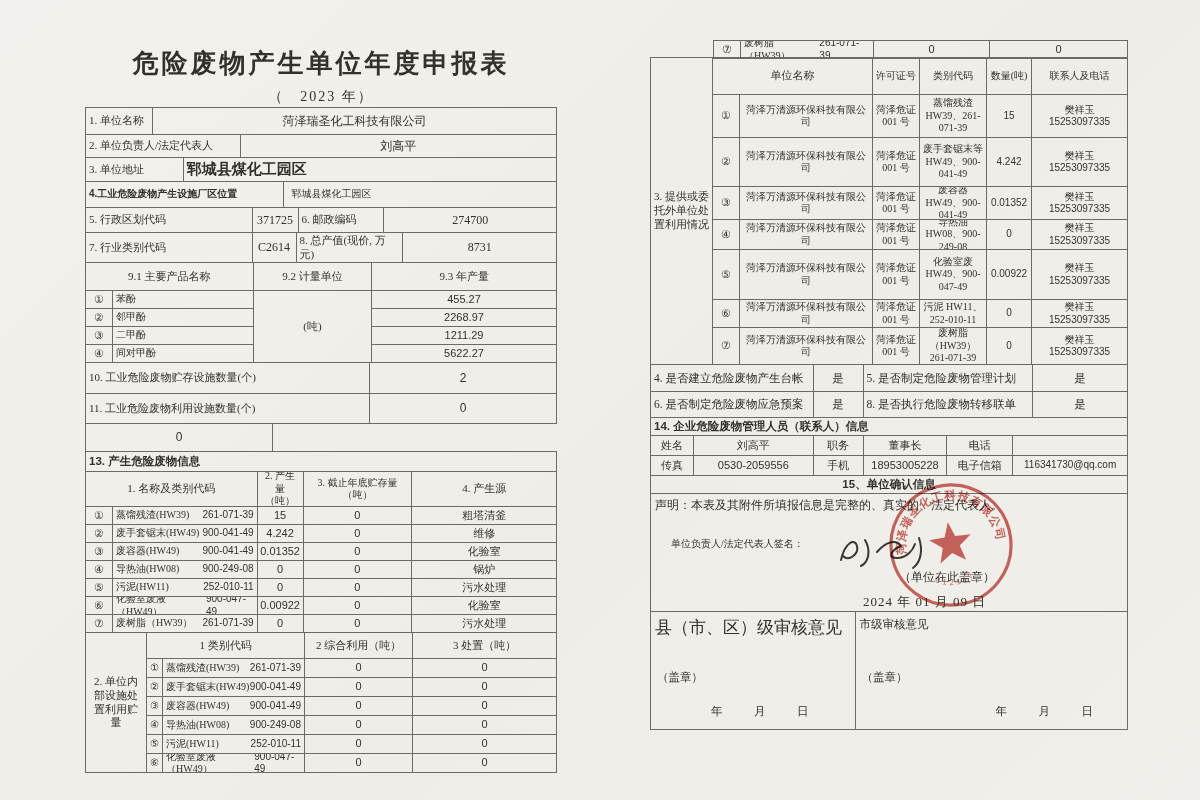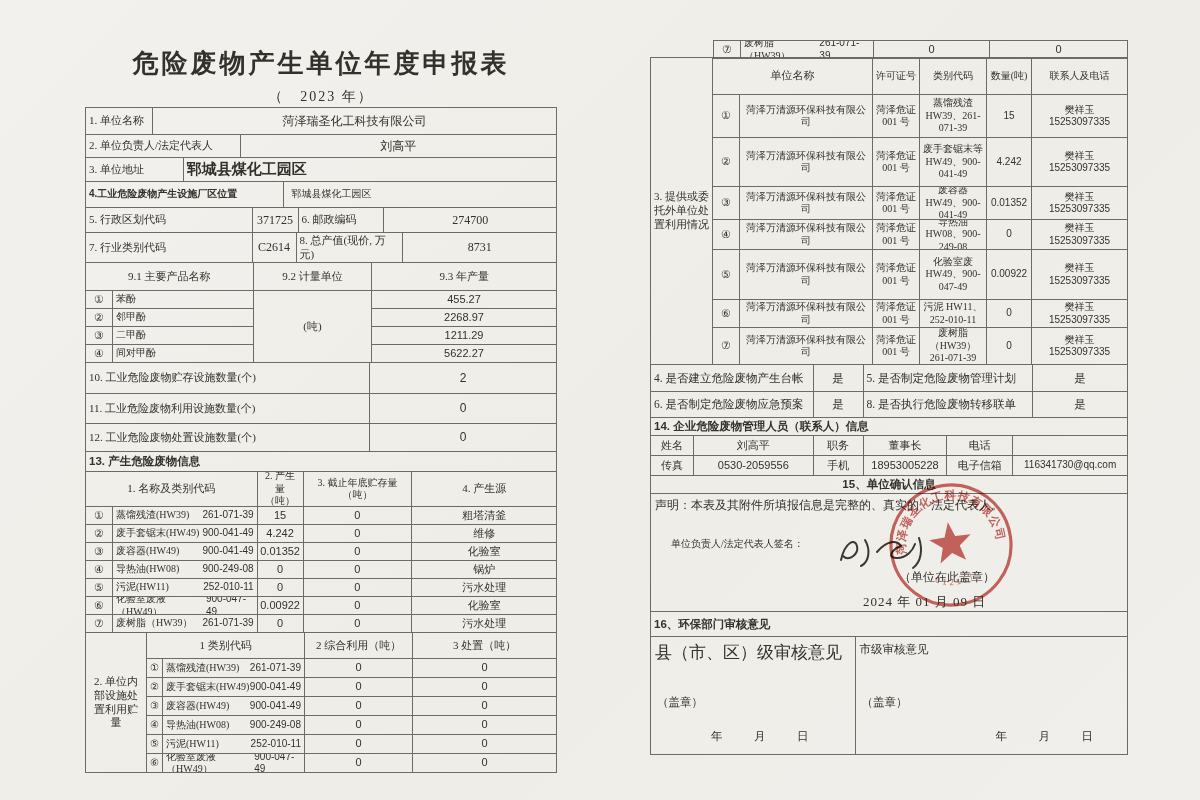--- a/index.html
+++ b/index.html
@@ -121,21 +121,20 @@
   <div class="sec" style="top:363px;left:0;width:472px;">
     <div class="r" style="height:31px;">
       <div class="c left" style="width:285px;">10. 工业危险废物贮存设施数量(个)</div>
       <div class="c num" style="width:187px;font-size:12px;">2</div>
     </div>
     <div class="r" style="height:30px;">
       <div class="c left" style="width:285px;">11. 工业危险废物利用设施数量(个)</div>
       <div class="c num" style="width:187px;font-size:12px;">0</div>
     </div>
     <div class="r" style="height:28px;">
-      <div class="c left" style="width:285px;">12. 工业危险废物处置设施数量(个)</div>
       <div class="c num" style="width:187px;font-size:12px;">0</div>
     </div>
   </div>
 
   <div class="sec" style="top:452px;left:0;width:472px;">
     <div class="r" style="height:20px;">
       <div class="c left hei" style="width:472px;font-size:11.5px;">13. 产生危险废物信息</div>
     </div>
     <div class="r" style="height:35px;">
       <div class="c" style="width:172px;">1. 名称及类别代码</div>
@@ -456,23 +455,20 @@
           </svg>
         </div>
 
         <div class="abs" style="top:76px;left:248px;font-size:12px;">（单位在此盖章）</div>
         <div class="abs" style="top:100px;left:212px;font-size:13px;letter-spacing:1px;">2024 年 01 月 09 日</div>
       </div>
     </div>
   </div>
 
   <div class="sec" style="top:612px;left:0;width:478px;">
-    <div class="r" style="height:25px;">
-      <div class="c left hei" style="width:478px;font-size:11.5px;">16、环保部门审核意见</div>
-    </div>
     <div class="r" style="height:118px;">
       <div class="c" style="width:205px;position:relative;">
         <div class="abs" style="top:5px;left:4px;font-size:17px;">县（市、区）级审核意见</div>
         <div class="abs" style="top:58px;left:6px;font-size:11.5px;">（盖章）</div>
         <div class="abs ymd" style="top:92px;left:60px;font-size:11.5px;">年　月　日</div>
       </div>
       <div class="c" style="width:273px;position:relative;">
         <div class="abs" style="top:5px;left:4px;font-size:11.5px;">市级审核意见</div>
         <div class="abs" style="top:58px;left:6px;font-size:11.5px;">（盖章）</div>
         <div class="abs ymd" style="top:92px;left:140px;font-size:11.5px;">年　月　日</div>

